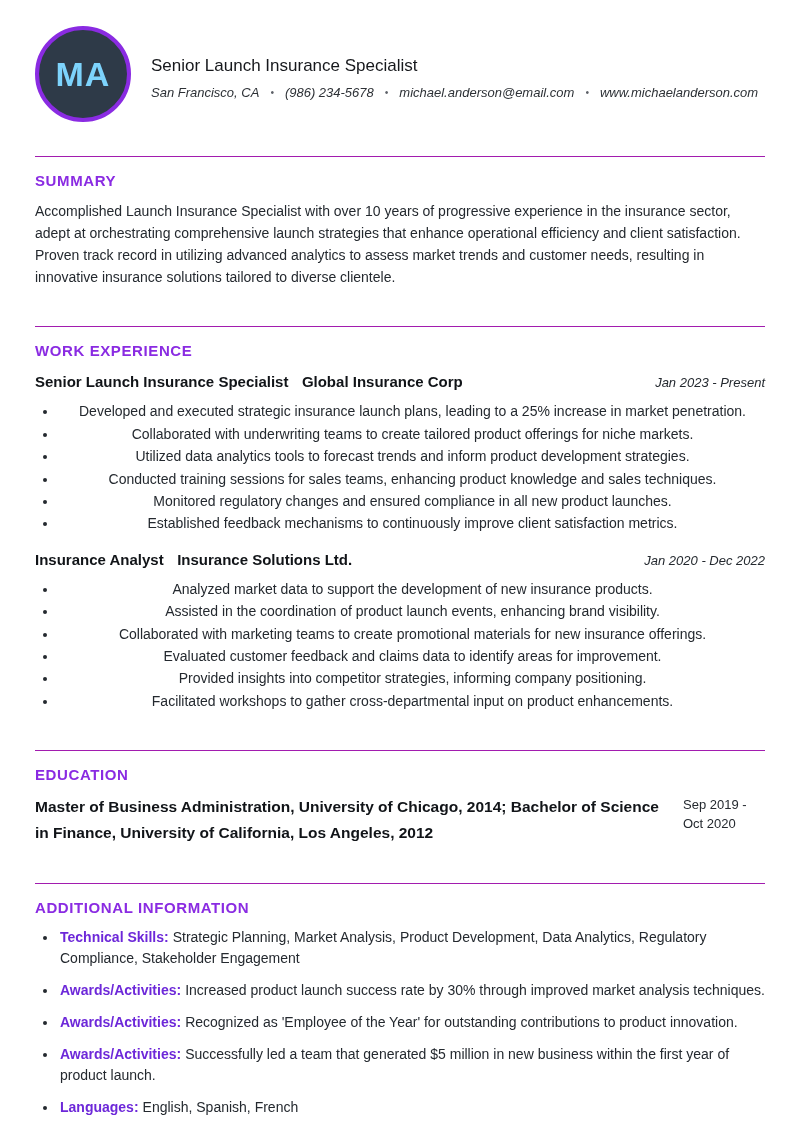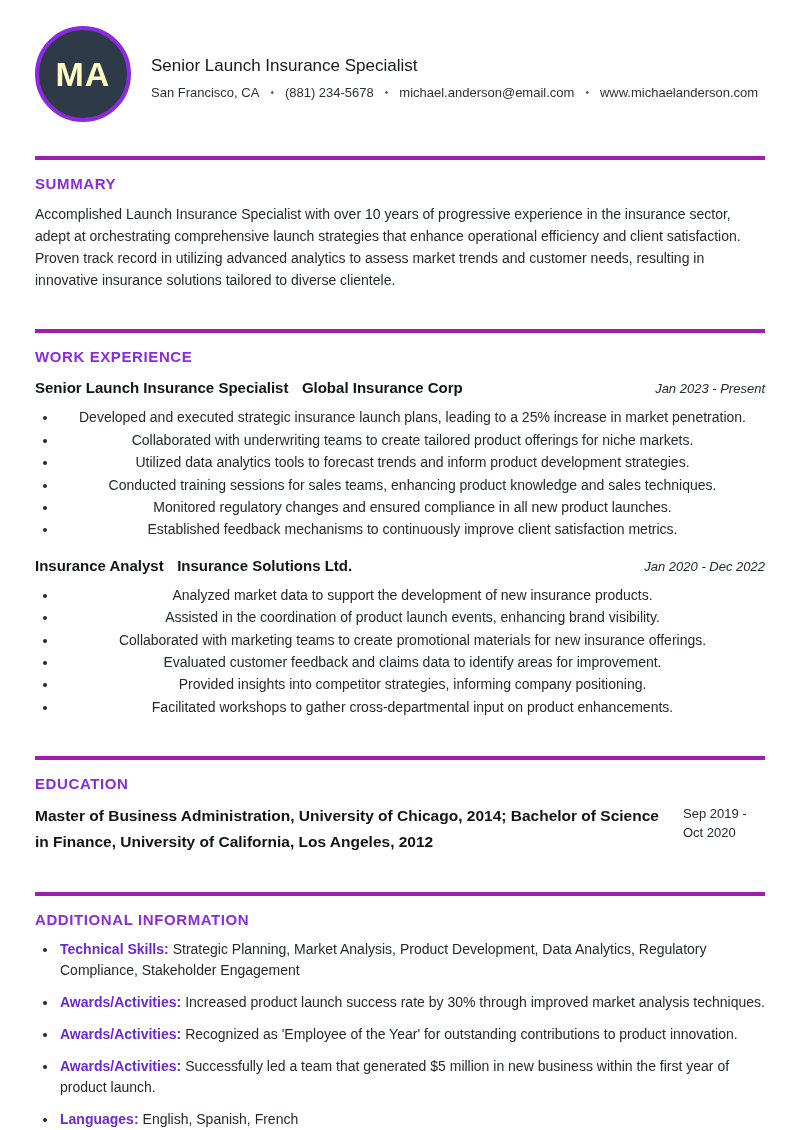--- a/index.html
+++ b/index.html
@@ -11,31 +11,31 @@
     color: #24292f;
     margin: 0 auto;
   }
   .page { padding: 26px 35px 48px 35px; }
 
   
   .header { display: flex; align-items: center; gap: 20px; padding-bottom: 16px; }
   .avatar {
     width: 96px; height: 96px; border-radius: 50%;
     background: #2e3a48; border: 4px solid #8a2be2;
-    color: #fef9c3; display: flex; align-items: center; justify-content: center;
+    color: #7dd3fc; display: flex; align-items: center; justify-content: center;
     font-size: 34px; font-weight: 600; letter-spacing: 1px; flex-shrink: 0;
   }
   .header-text { flex: 1; min-width: 0; }
   .name { color: #8a2be2; font-size: 33px; font-weight: 800; letter-spacing: 0.5px; line-height: 1.1; }
   .job-headline { font-size: 17px; font-weight: 500; color: #16181c; margin-top: 7px; }
-  .contact { margin-top: 9px; font-size: 13px; color: #2d3136; display: flex; align-items: center; gap: 11px; flex-wrap: wrap; }
+  .contact { margin-top: 9px; font-size: 13px; color: #2d3136; display: flex; align-items: center; gap: 11px; flex-wrap: wrap; font-style: italic; }
   .contact .sep { color: #5c6067; font-size: 10px; }
 
   
-  .section { border-top: 4px solid #a21caf; margin-top: 38px; padding-top: 15px; }
+  .section { border-top: 1px solid #a21caf; margin-top: 38px; padding-top: 15px; }
   .section--summary { margin-top: 18px; }
   .section-heading {
     color: #8a2be2; font-size: 15px; font-weight: 700;
     letter-spacing: 0.6px; margin-bottom: 11px;
   }
   .summary-text { font-size: 14px; line-height: 1.58; color: #24292f; max-width: 730px; }
 
   
   .job-header { display: flex; justify-content: space-between; align-items: baseline; margin-top: 14px; gap: 12px; }
   .job-title, .job-company { font-weight: 700; font-size: 15px; color: #111418; }
@@ -62,21 +62,21 @@
 
   <header class="header">
     <div class="avatar">
       <span>MA</span>
     </div>
     <div class="header-text">
       <div class="job-headline">Senior Launch Insurance Specialist</div>
       <div class="contact">
         <span class="contact-item">San Francisco, CA</span>
         <span class="sep">•</span>
-        <span class="contact-item">(881) 234-5678</span>
+        <span class="contact-item">(986) 234-5678</span>
         <span class="sep">•</span>
         <span class="contact-item">michael.anderson@email.com</span>
         <span class="sep">•</span>
         <span class="contact-item">www.michaelanderson.com</span>
       </div>
     </div>
   </header>
 
   <section class="section section--summary">
     <h2 class="section-heading">SUMMARY</h2>

